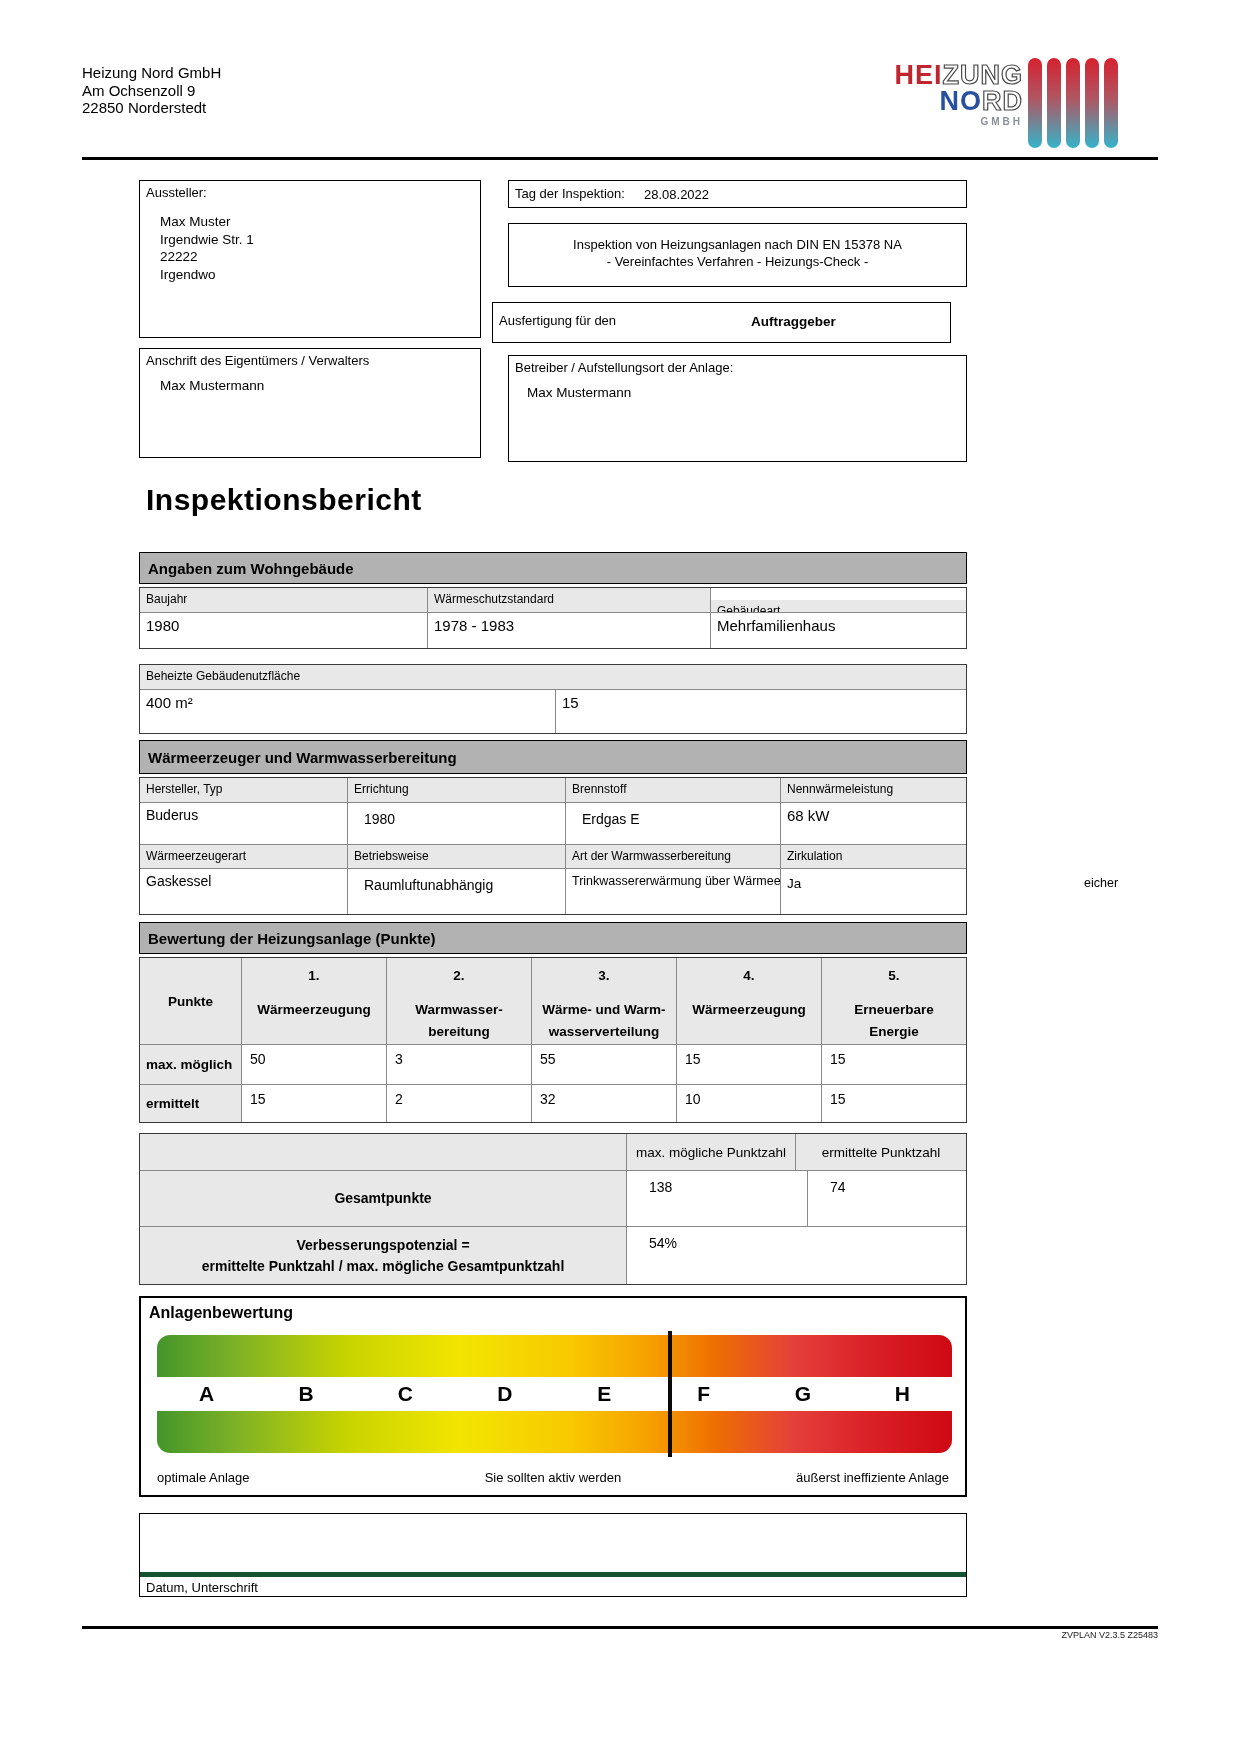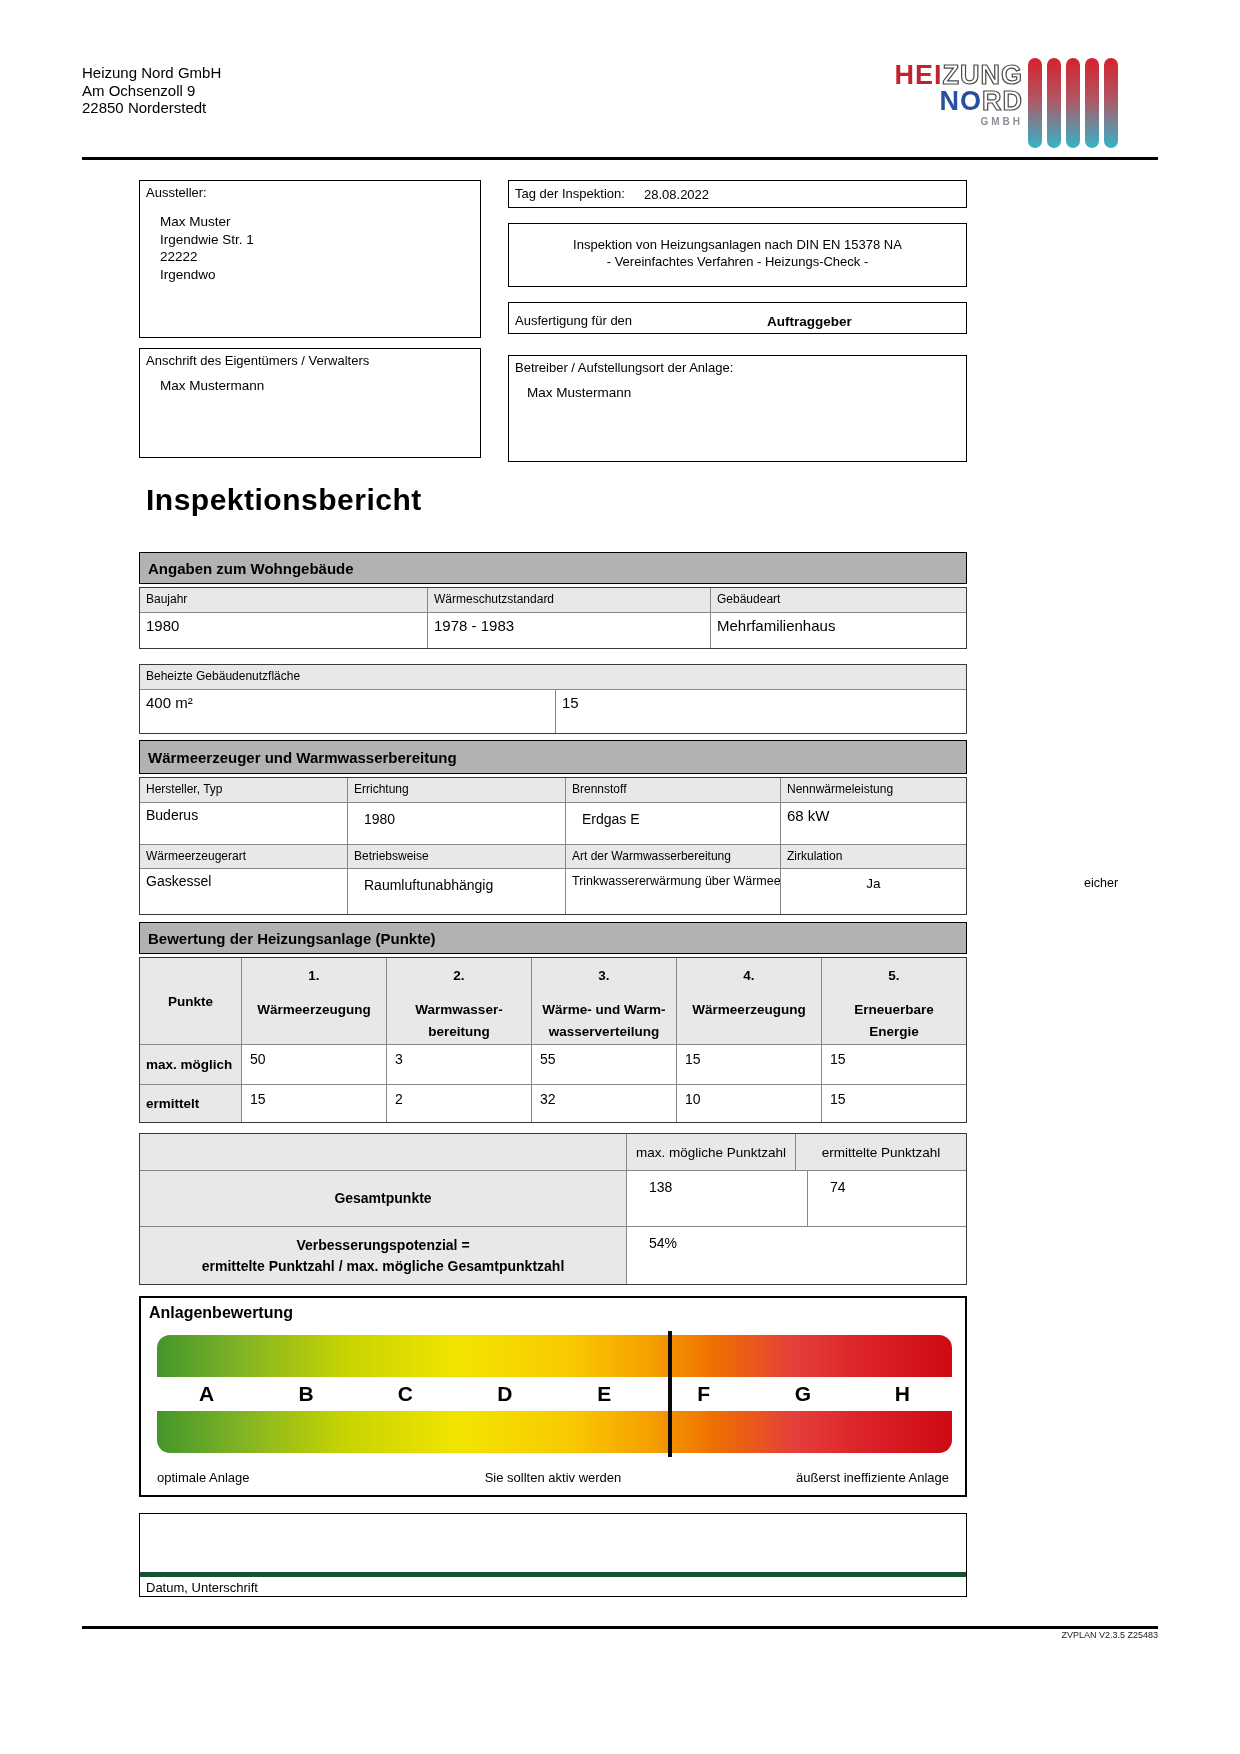--- a/index.html
+++ b/index.html
@@ -116,21 +116,21 @@
     <div class="content" style="left:135px;top:5px;font-size:13px;">28.08.2022</div>
   </div>
 
   <div class="box" style="left:508px;top:223px;width:459px;height:64px;">
     <div class="content" style="left:0;right:0;top:12px;text-align:center;font-size:13px;line-height:17px;">
       <div>Inspektion von Heizungsanlagen nach DIN EN 15378 NA</div>
       <div>- Vereinfachtes Verfahren - Heizungs-Check -</div>
     </div>
   </div>
 
-  <div class="box" style="left:508px;top:302px;width:459px;height:32px;">
+  <div class="box" style="left:492px;top:302px;width:459px;height:41px;">
     <div class="lbl" style="top:10px;">Ausfertigung für den</div>
     <div class="content" style="left:258px;top:10px;font-size:13.5px;font-weight:bold;">Auftraggeber</div>
   </div>
 
   <div class="box" style="left:139px;top:348px;width:342px;height:110px;">
     <div class="lbl">Anschrift des Eigentümers / Verwalters</div>
     <div class="content" style="left:20px;top:28px;">Max Mustermann</div>
   </div>
 
   <div class="box" style="left:508px;top:355px;width:459px;height:107px;">
@@ -139,21 +139,21 @@
   </div>
 
   <div class="doc-title">Inspektionsbericht</div>
 
   <div class="tbl" style="left:139px;top:552px;">
     <div class="section-bar" style="height: 32px; background: rgb(178, 178, 178);">Angaben zum Wohngebäude</div>
     <div class="grid">
       <div class="trow" style="height:24px;">
         <div class="tcell hcell" style="width: 288px; background: rgb(232, 232, 232);">Baujahr</div>
         <div class="tcell hcell" style="width: 283px; background: rgb(232, 232, 232);">Wärmeschutzstandard</div>
-        <div class="tcell hcell" style="background: rgb(232, 232, 232);">Gebäudeart</div>
+        <div class="tcell hcell" style="background: rgb(232, 232, 232); margin-top: 12px;">Gebäudeart</div>
       </div>
       <div class="trow" style="height:36px;">
         <div class="tcell vcell" style="width:288px;">1980</div>
         <div class="tcell vcell" style="width:283px;">1978 - 1983</div>
         <div class="tcell vcell">Mehrfamilienhaus</div>
       </div>
     </div>
   </div>
 
   <div class="tbl" style="left:139px;top:664px;">
@@ -186,21 +186,21 @@
       <div class="trow" style="height:24px;">
         <div class="tcell hcell" style="width: 208px; background: rgb(232, 232, 232);">Wärmeerzeugerart</div>
         <div class="tcell hcell" style="width: 218px; background: rgb(232, 232, 232);">Betriebsweise</div>
         <div class="tcell hcell" style="width: 215px; background: rgb(232, 232, 232);">Art der Warmwasserbereitung</div>
         <div class="tcell hcell" style="background: rgb(232, 232, 232);">Zirkulation</div>
       </div>
       <div class="trow" style="height:46px;">
         <div class="tcell vcell" style="width:208px;font-size:14px;">Gaskessel</div>
         <div class="tcell vcell ind" style="width:218px;font-size:14px;padding-top:8px;">Raumluftunabhängig</div>
         <div class="tcell vcell clip" style="width:215px;">Trinkwassererwärmung über Wärmeerzeuge</div>
-        <div class="tcell vcell" style="font-size:13.5px;padding-top:7px;text-align:center;">Ja</div>
+        <div class="tcell vcell" style="font-size:13.5px;padding-top:7px;">Ja</div>
       </div>
     </div>
   </div>
   <div class="overflow-frag">eicher</div>
 
   <div class="tbl" style="left:139px;top:922px;">
     <div class="section-bar" style="height: 32px; background: rgb(178, 178, 178);">Bewertung der Heizungsanlage (Punkte)</div>
     <div class="grid">
       <div class="trow" style="height:86px;">
         <div class="tcell rowlbl ghead" style="width: 102px; justify-content: center; padding-left: 0px; background: rgb(232, 232, 232);">Punkte</div>

